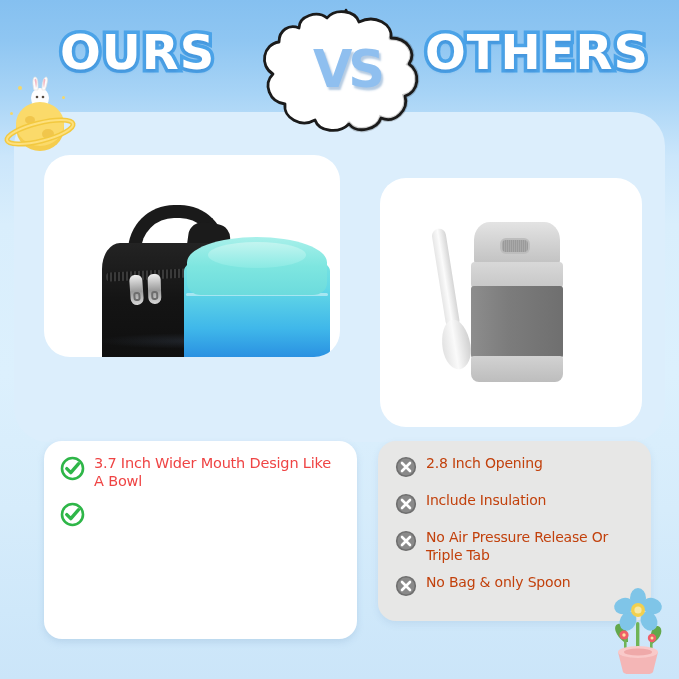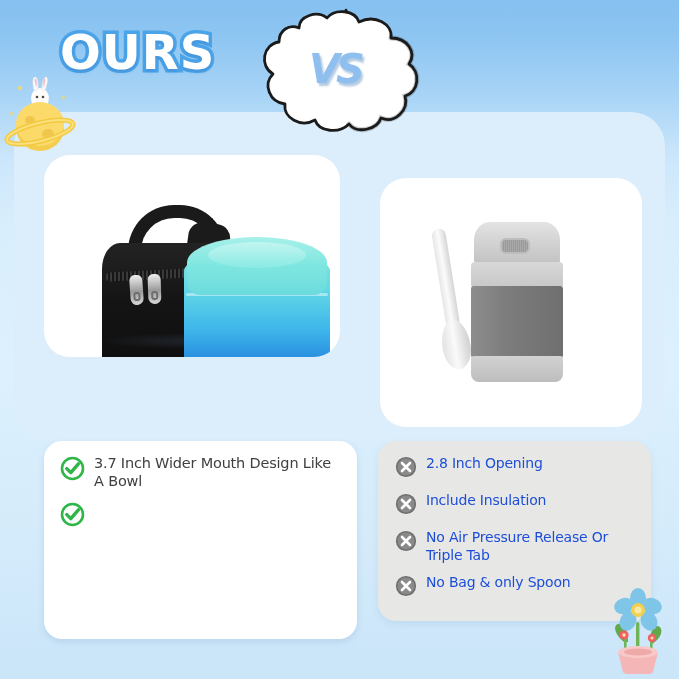--- a/index.html
+++ b/index.html
@@ -50,31 +50,30 @@
   .vs-cloud {
     position: absolute;
     left: 246px;
     top: 4px;
     width: 178px;
     height: 136px;
     z-index: 40;
   }
   .vs-text {
     position: absolute;
-    left: 0;
+    left: 12px;
     top: 0;
     width: 178px;
     height: 136px;
     display: flex;
     align-items: center;
     justify-content: center;
     font-family: "DejaVu Sans", sans-serif;
     font-weight: bold;
-    font-style: italic;
-    font-size: 40px;
+    font-size: 51px;
     letter-spacing: -4px;
     color: #8fbfef;
     -webkit-text-stroke: 3px #ffffff;
     paint-order: stroke fill;
     text-shadow: 2px 3px 2px rgba(90,140,190,.45);
     padding-bottom: 6px;
     box-sizing: border-box;
   }
 
   
@@ -348,40 +347,41 @@
   .card-con .feat { margin-bottom: 10px; padding-left: 17px; }
 
   .ico { flex: 0 0 auto; margin-top: 1px; }
 
   .feat-text {
     font-family: "DejaVu Sans", sans-serif;
     font-size: 14.5px;
     line-height: 17.5px;
     letter-spacing: -.2px;
   }
-  .card-pro .feat-text { color: #404040; }
-  .card-con .feat-text { color: #1d4ed8; font-size: 14px; }
+  .card-pro .feat-text { color: #ef4444; }
+  .card-con .feat-text { color: #c2410c; font-size: 14px; }
 
   
   .planet { position: absolute; left: 2px; top: 76px; width: 78px; height: 80px; z-index: 25; }
   .flower { position: absolute; left: 602px; top: 586px; width: 72px; height: 88px; z-index: 25; }
 
   .sparkle { position: absolute; background: #f4d76a; border-radius: 50%; z-index: 24; }
   .sp1 { left: 18px; top: 86px; width: 4px; height: 4px; }
   .sp2 { left: 62px; top: 96px; width: 3px; height: 3px; }
   .sp3 { left: 10px; top: 112px; width: 3px; height: 3px; }
   .sp4 { left: 55px; top: 118px; width: 4px; height: 4px; }
 </style>
 </head>
 <body>
 
 <div id="page">
 
   <div class="header">
     <div class="hdr-word hdr-ours">OURS</div>
+    <div class="hdr-word hdr-others">OTHERS</div>
   </div>
 
   <div class="vs-cloud">
     <svg width="178" height="136" viewBox="0 0 178 136">
       <g transform="translate(5,4)">
         <path d="M95 2 L101 16 L92 16 Z" fill="#ffffff" stroke="#1b1b1b" stroke-width="2.6" stroke-linejoin="round"></path>
         <path d="M48 20 C48 8 66 2 76 10 C84 0 104 2 108 14 C124 6 142 16 140 30
                  C156 30 166 44 158 56 C170 64 168 84 154 88 C158 102 144 116 130 110
                  C126 122 106 126 98 116 C88 126 68 124 64 112 C50 120 32 110 34 96
                  C18 94 12 76 22 66 C8 58 12 36 28 34 C28 22 38 16 48 20 Z" fill="#ffffff" stroke="#1b1b1b" stroke-width="2.8" stroke-linejoin="round"></path>

